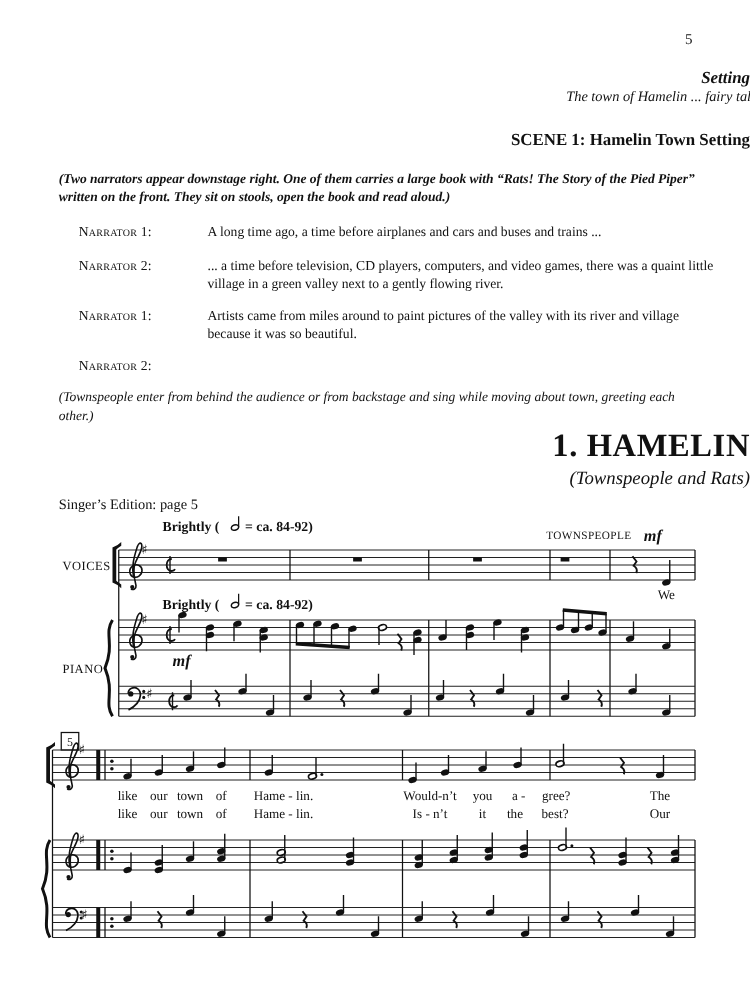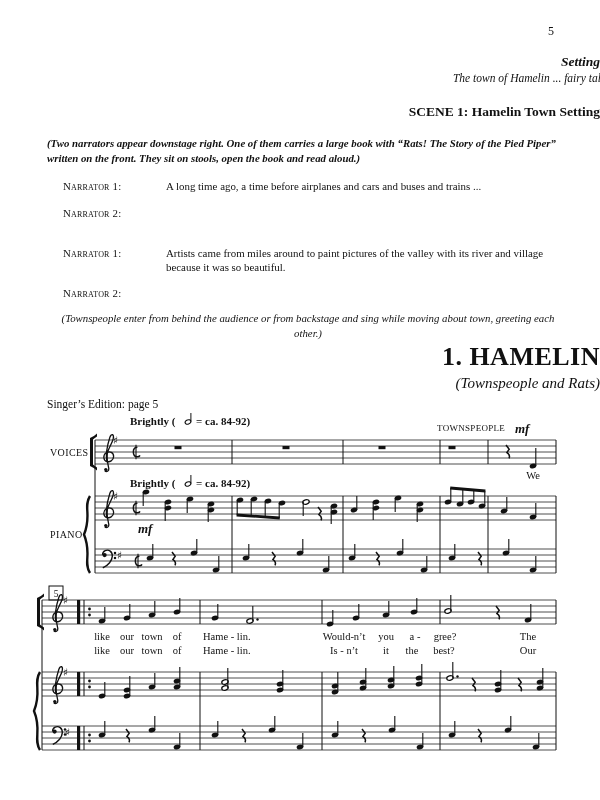--- a/index.html
+++ b/index.html
@@ -6,21 +6,21 @@
   .page{position:relative;width:600px;height:800px;background:#ffffff;
         font-family:"Liberation Serif",serif;color:#111;overflow:hidden;}
   .abs{position:absolute;}
   .center{left:0;width:600px;text-align:right;}
   .pageno{top:24px;right:46px;font-size:12px;}
   .setting-h{top:54px;font-weight:bold;font-style:italic;font-size:13.5px;}
   .setting-d{top:72px;font-style:italic;font-size:11.5px;margin-left:36px;}
   .scene-h{top:104px;font-weight:bold;font-size:13.5px;}
   .dir{left:47px;width:512px;font-style:italic;font-size:10.8px;line-height:14.5px;}
   .dir1{top:136px;font-weight:bold;}
-  .dir2{top:311px;width:522px;text-align:center;}
+  .dir2{top:311px;width:522px;}
   .drow{left:47px;width:512px;display:flex;font-size:10.9px;line-height:13.5px;margin-left:16px;}
   .dspk{width:103px;flex:none;font-variant:small-caps;letter-spacing:0.2px;}
   .dtxt{flex:1;width:390px;}
   .r1{top:180px;}.r2{top:207px;}.r3{top:247px;}.r4{top:287px;}
   .title{top:342px;font-weight:bold;font-size:26px;letter-spacing:0.5px;}
   .subtitle{top:375px;font-style:italic;font-size:15px;}
   .edition{top:398px;left:47px;font-weight:normal;font-size:11.5px;}
   svg{position:absolute;left:0;}
   svg text{fill:#111;}
   .slabel{font:10px "Liberation Serif",serif;letter-spacing:0.4px;}
@@ -46,20 +46,21 @@
   <div class="abs center setting-d">The town of Hamelin ... fairy tale times.</div>
   <div class="abs center scene-h">SCENE 1: Hamelin Town Setting</div>
   <div class="abs dir dir1">(Two narrators appear downstage right. One of them carries a large book with “Rats! The Story of the Pied Piper” written on the front. They sit on stools, open the book and read aloud.)</div>
 
   <div class="abs drow r1">
     <div class="dspk">Narrator 1:</div>
     <div class="dtxt">A long time ago, a time before airplanes and cars and buses and trains ...</div>
   </div>
   <div class="abs drow r2">
     <div class="dspk">Narrator 2:</div>
+    <div class="dtxt">... a time before television, CD players, computers, and video games, there was a quaint little village in a green valley next to a gently flowing river.</div>
   </div>
   <div class="abs drow r3">
     <div class="dspk">Narrator 1:</div>
     <div class="dtxt">Artists came from miles around to paint pictures of the valley with its river and village because it was so beautiful.</div>
   </div>
   <div class="abs drow r4">
     <div class="dspk">Narrator 2:</div>
   </div>
 
   <div class="abs dir dir2">(Townspeople enter from behind the audience or from backstage and sing while moving about town, greeting each other.)</div>

